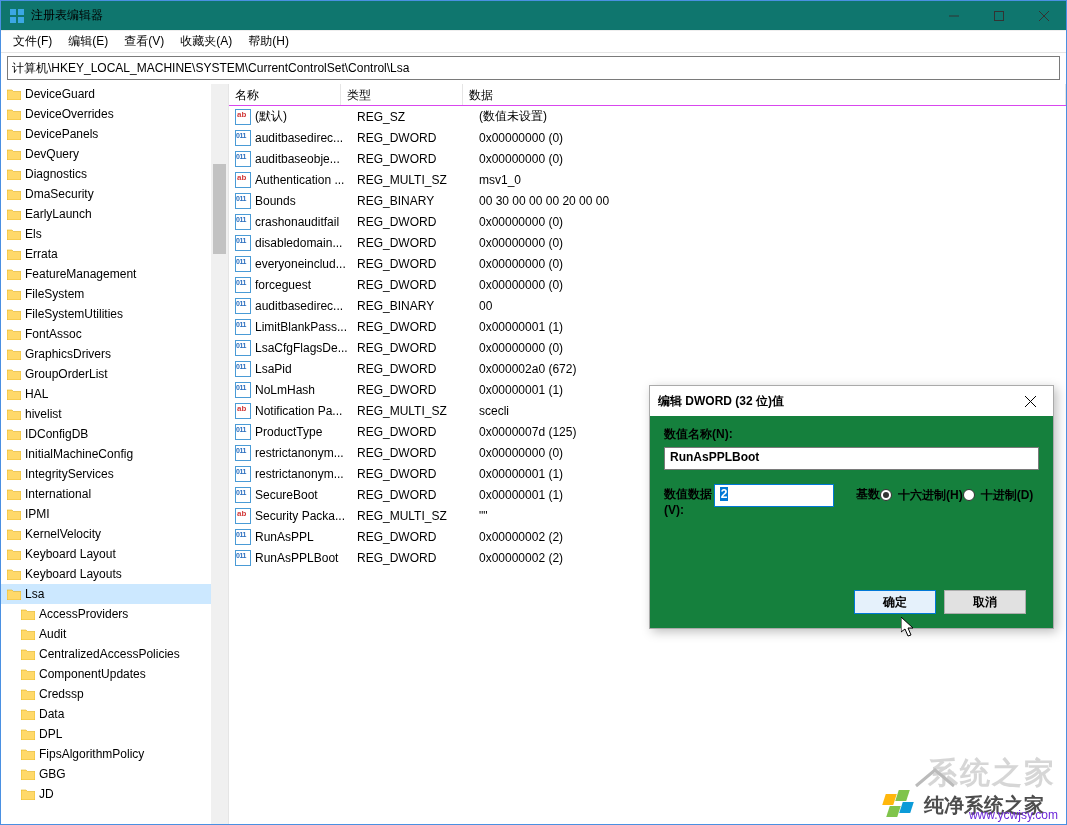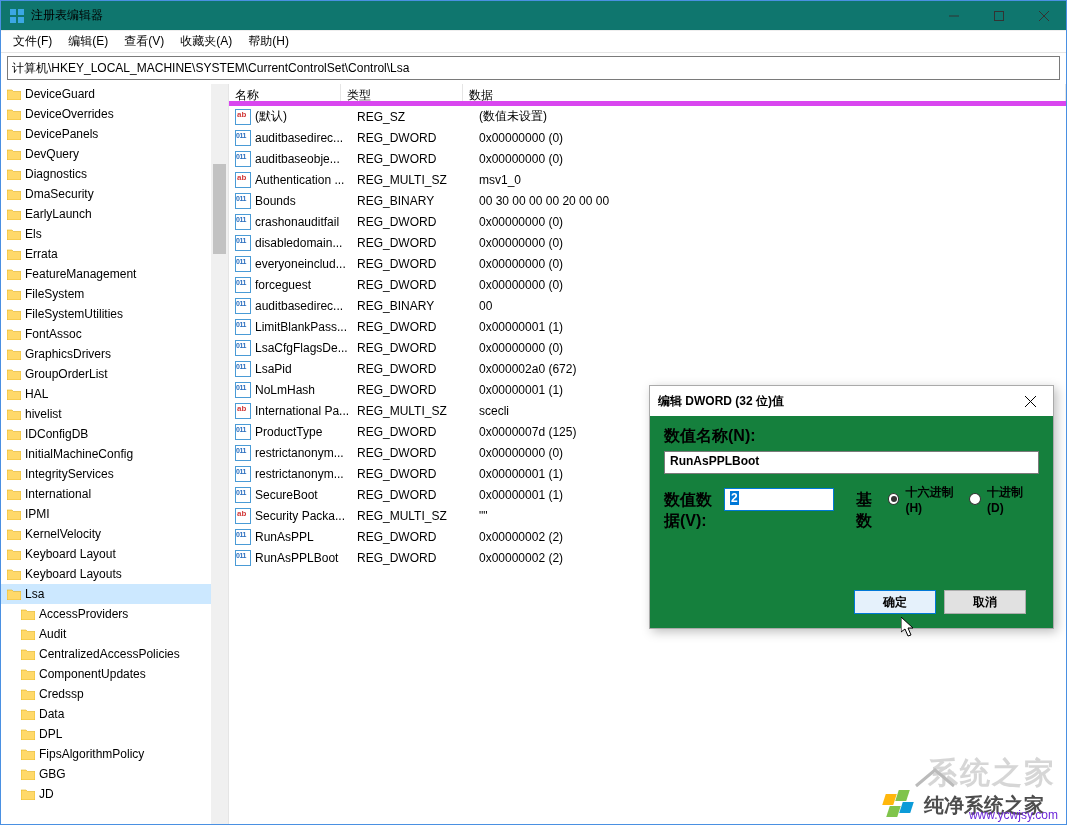--- a/index.html
+++ b/index.html
@@ -20,21 +20,21 @@
   .panes { flex:1; display:flex; min-height:0;}
   .tree { width:228px; border-right:1px solid #e5e5e5; overflow:hidden; position:relative;}
   .tree-scroll { position:absolute; right:0; top:0; bottom:0; width:17px; background:#f0f0f0;}
   .tree-scroll .thumb { position:absolute; left:2px; right:2px; top:80px; height:90px; background:#c2c2c2; border-radius:0;}
   .tree-inner { position:absolute; left:0; right:17px; top:0; bottom:0; overflow:hidden;}
   .tree-item { height:20px; display:flex; align-items:center; padding-left:6px; white-space:nowrap;}
   .tree-item.sub { padding-left:20px;}
   .tree-item.selected { background:#cce8ff;}
   .folder-icon { width:14px; height:11px; margin-right:4px; display:inline-block;}
   .listpane { flex:1; display:flex; flex-direction:column; position:relative; min-width:0;}
-  .listhdr { height:22px; display:flex; border-bottom:5px solid #d946ef; background:#fff;}
+  .listhdr { height:22px; display:flex; border-bottom:1px solid #d946ef; background:#fff;}
   .lh { padding:3px 6px; border-right:1px solid #e5e5e5; font-size:12px;}
   .lh.name { width:112px;}
   .lh.type { width:122px;}
   .lh.data { flex:1;}
   .rows { flex:1; overflow:hidden;}
   .row { height:21px; display:flex; align-items:center; padding-left:6px;}
   .row .vicon { width:16px; height:16px; margin-right:4px; flex-shrink:0;}
   .row .cname { width:102px; white-space:nowrap; overflow:hidden; text-overflow:ellipsis;}
   .row .ctype { width:122px; white-space:nowrap;}
   .row .cdata { flex:1; white-space:nowrap;}
@@ -43,21 +43,21 @@
   .ico-ab::after{content:"ab"; font-size:8px; color:#d23a3a; position:absolute; left:1px; top:0; font-weight:bold;}
   .ico-bn { background:#fff; border:1px solid #4a9bd6; position:relative;}
   .ico-bn::after{content:"011"; font-size:7px; color:#2b6fbf; position:absolute; left:0px; top:1px; font-weight:bold; letter-spacing:-0.5px;}
   
   .dialog { position:absolute; left:648px; top:384px; width:405px; height:244px; background:#15803d; border:1px solid #aaa; box-shadow:3px 3px 10px rgba(0,0,0,0.25);font-weight:bold;}
   .dlg-title { height:30px; display:flex; align-items:center; background:#fff; padding:0 8px;}
   .dlg-title .t { font-size:12px;}
   .dlg-title .sp { flex:1;}
   .dlg-title .x { width:30px; height:30px; display:flex; align-items:center; justify-content:center; font-size:14px;}
   .dlg-body { padding:8px 14px 0 14px;}
-  .dlg-label { font-size:16px; margin:2px 0 4px 0;}
+  .dlg-label { font-size:12px; margin:2px 0 4px 0;}
   .dlg-input-ro { width:100%; height:23px; padding:2px 5px; border:1px solid #7a7a7a; background:#fff; font-size:12px;}
   .dlg-row2 { display:flex; margin-top:14px; gap:22px;}
   .dlg-col { display:flex; flex-direction:row;}
   .dlg-col.left { width:170px;}
   .dlg-col.right { flex:1;}
   .dlg-input-ed { width:160px; height:23px; padding:2px 5px; border:1px solid #0078d7; background:#fff; font-size:12px; outline:none;}
   .dlg-input-ed .sel { background:#0078d7; color:#fff; padding:0 1px;}
   .radio-row { display:flex; align-items:center; height:22px; gap:6px; font-size:12px;}
   .radio { width:12px; height:12px; border:1px solid #333; border-radius:50%; display:inline-flex; align-items:center; justify-content:center; background:#fff;}
   .radio.checked::after { content:""; width:6px; height:6px; background:#333; border-radius:50%;}
@@ -428,21 +428,21 @@
             <span class="cdata">0x000002a0 (672)</span>
           </div>
           <div class="row">
             <span class="vicon ico-bn"></span>
             <span class="cname">NoLmHash</span>
             <span class="ctype">REG_DWORD</span>
             <span class="cdata">0x00000001 (1)</span>
           </div>
           <div class="row">
             <span class="vicon ico-ab"></span>
-            <span class="cname">International Pa...</span>
+            <span class="cname">Notification Pa...</span>
             <span class="ctype">REG_MULTI_SZ</span>
             <span class="cdata">scecli</span>
           </div>
           <div class="row">
             <span class="vicon ico-bn"></span>
             <span class="cname">ProductType</span>
             <span class="ctype">REG_DWORD</span>
             <span class="cdata">0x0000007d (125)</span>
           </div>
           <div class="row">

